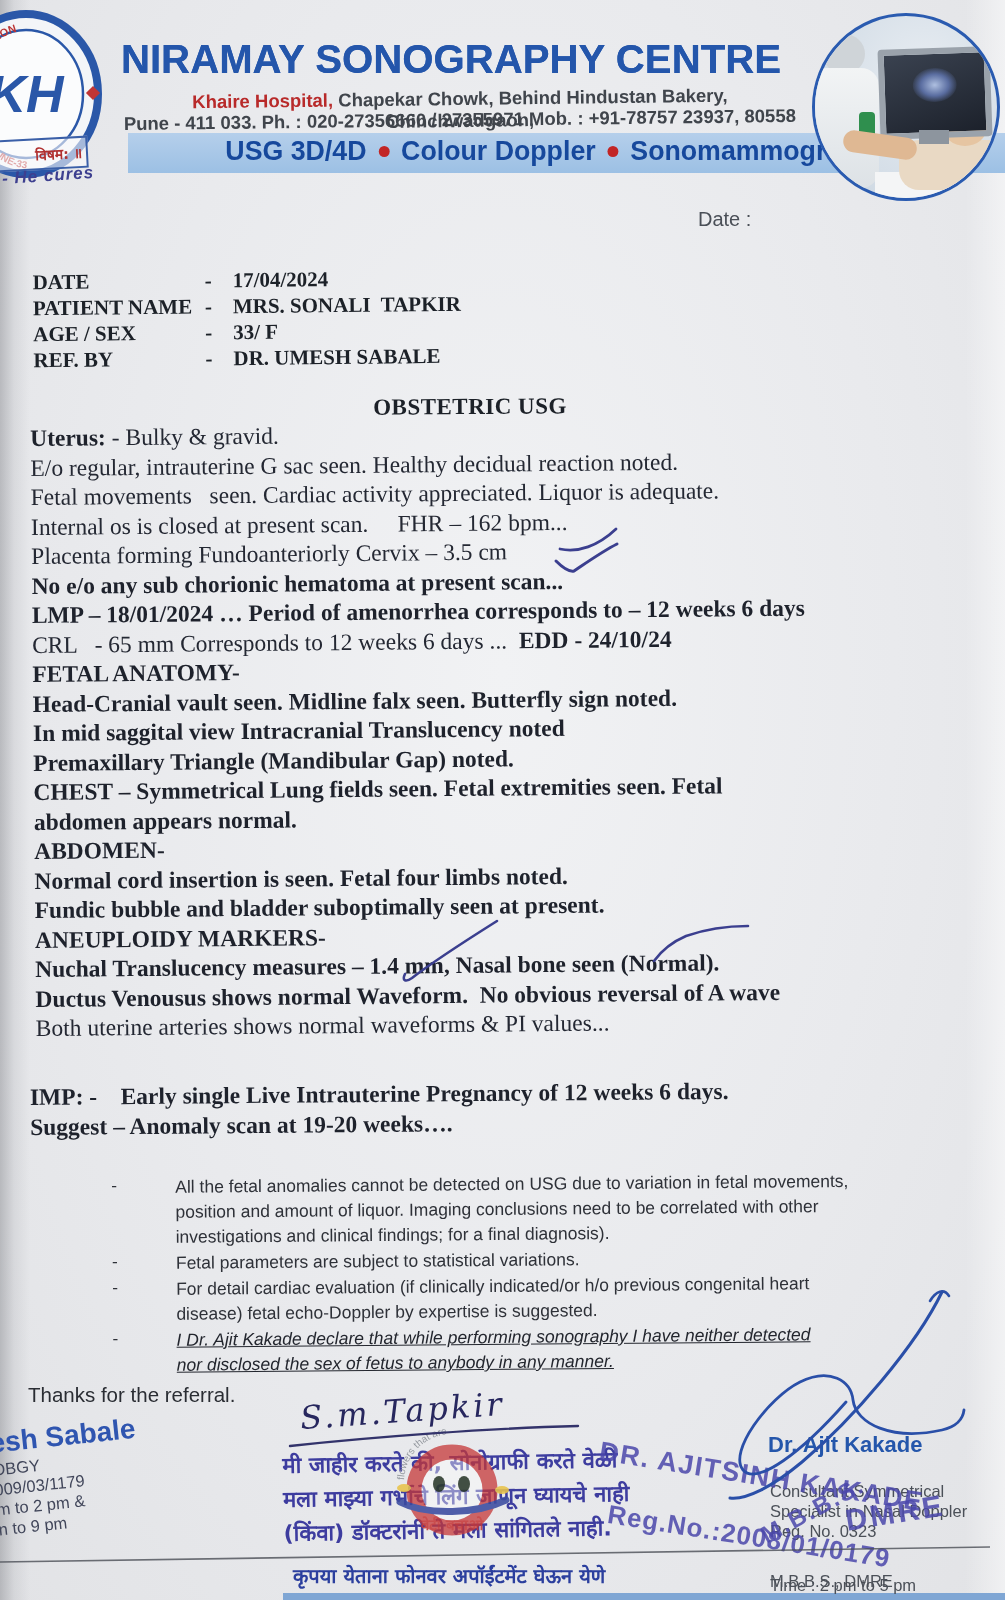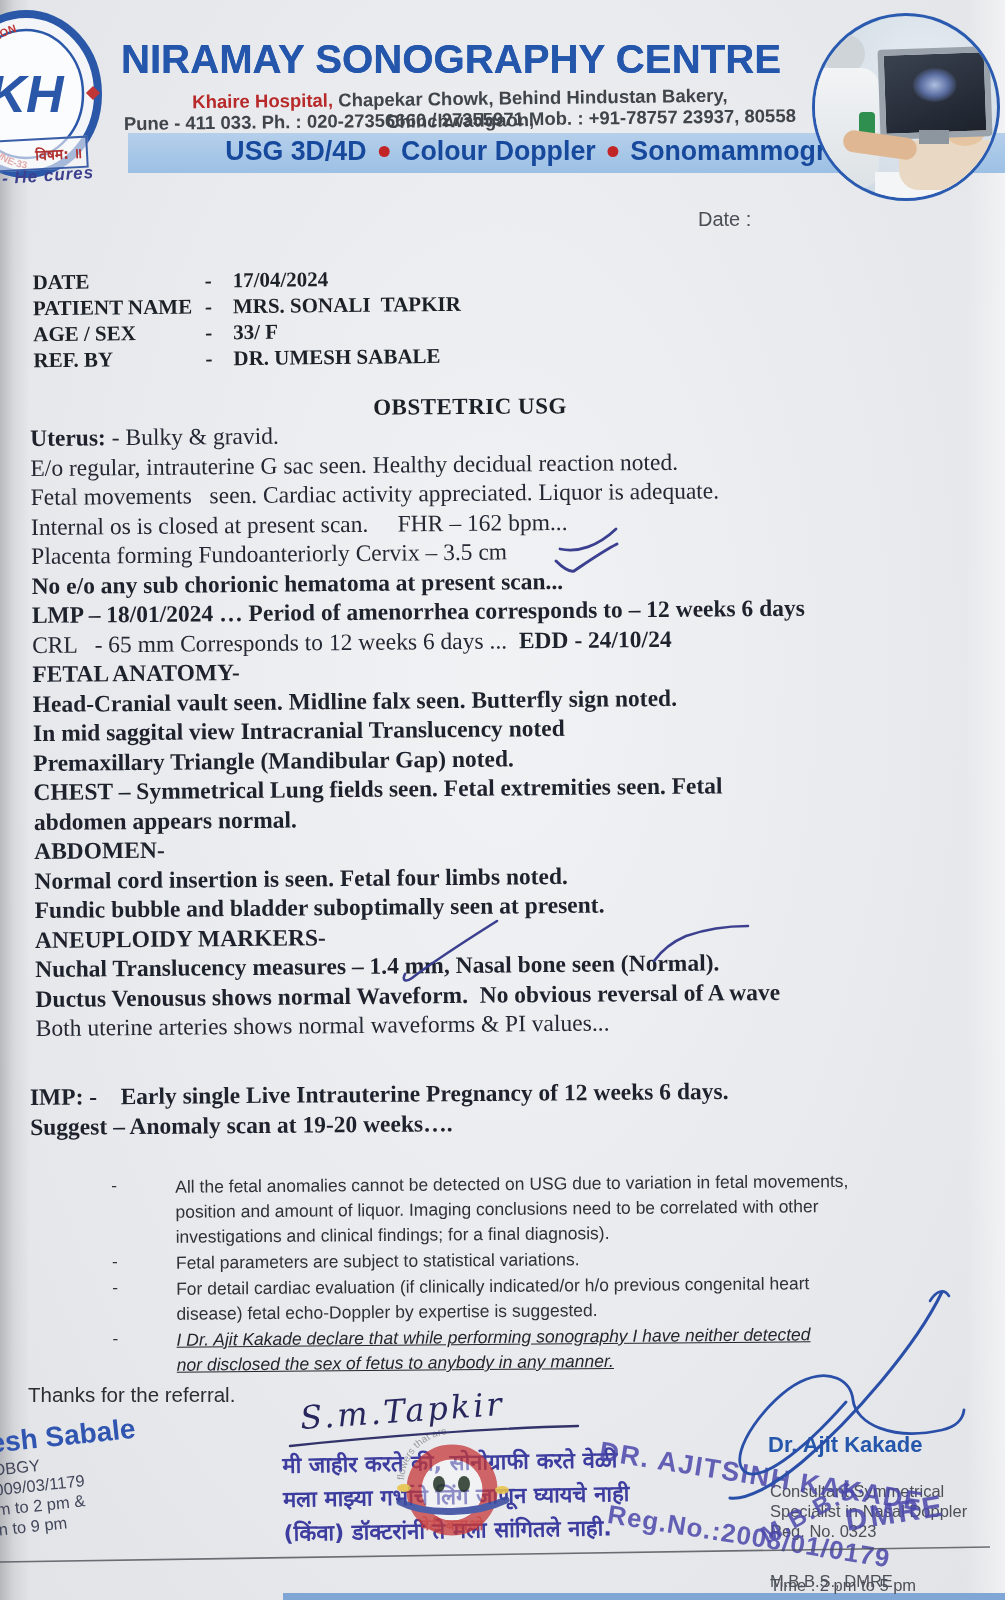--- a/index.html
+++ b/index.html
@@ -247,20 +247,21 @@
     <circle cx="70" cy="62" r="38" fill="rgba(255,255,255,.55)" stroke="#c63838" stroke-width="15" opacity=".85"></circle>
     <ellipse cx="57" cy="56" rx="6" ry="8" fill="#2c3a2c"></ellipse>
     <ellipse cx="82" cy="56" rx="6" ry="8" fill="#2c3a2c"></ellipse>
     <path d="M 18 74 C 45 88 95 86 124 72" stroke="#3b4ba0" stroke-width="7" fill="none" stroke-linecap="round"></path>
     <ellipse cx="22" cy="60" rx="7" ry="4" fill="#e8c34a"></ellipse>
     <ellipse cx="120" cy="62" rx="7" ry="4" fill="#e8c34a"></ellipse>
     <text font-size="10" fill="#8a8f96"><textPath href="#betiArc">flowers that are</textPath></text>
     <text x="70" y="102" text-anchor="middle" font-family="DejaVu Sans, sans-serif" font-size="15" font-weight="bold" fill="#c63838">बेटी बचाओ</text>
   </svg>
 
+  <div class="abs appt">कृपया येताना फोनवर अपॉईंटमेंट घेऊन येणे</div>
 
   <div class="abs drname">Dr. Ajit Kakade</div>
   <div class="abs drline" style="top:1530px;margin-top:42px;">M.B.B.S., DMRE</div>
   <div class="abs drline" style="top:1482px;">Consultant Symmetrical</div>
   <div class="abs drline" style="top:1502px;">Specialist in Nasal Doppler</div>
   <div class="abs drline" style="top:1522px;">Reg. No. 0323</div>
   <div class="abs drline" style="top:1542px;margin-top:34px;">Time : 2 pm to 5 pm</div>
 
   <div class="abs pstamp">
     <div class="ps1">DR. AJITSINH KAKADE</div>

